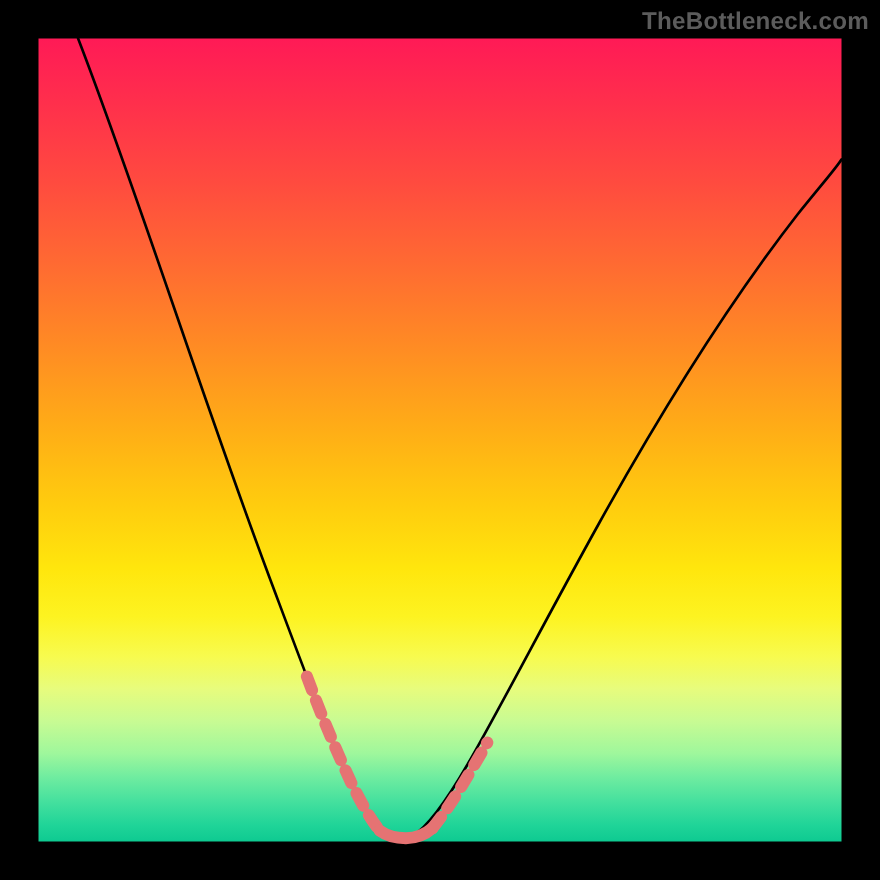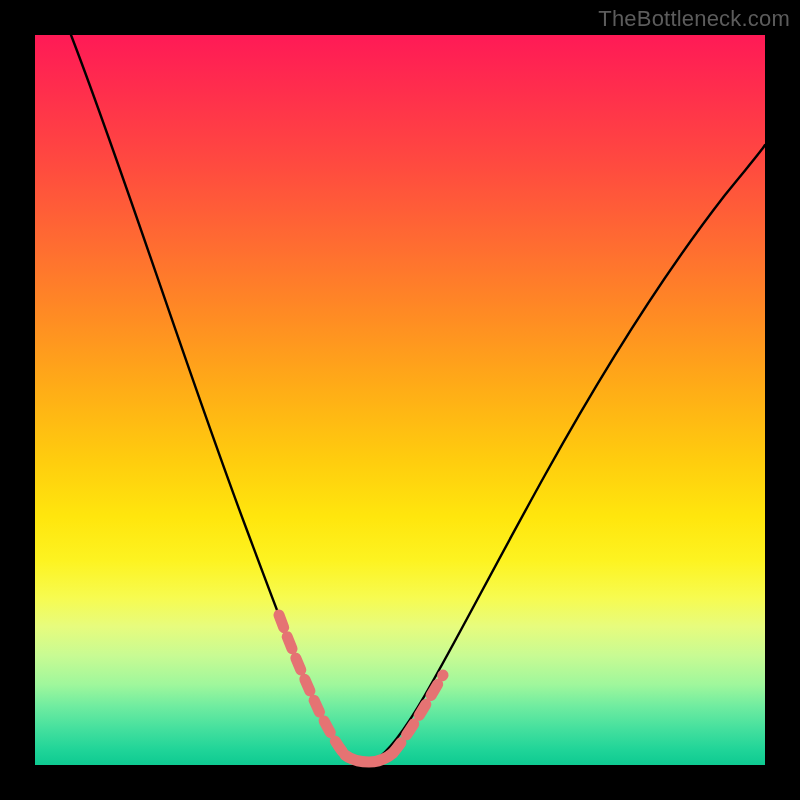--- a/index.html
+++ b/index.html
@@ -44,21 +44,21 @@
       #1fd498 98%,
       #0eca91 100%
     );
   }
   .watermark {
     position: absolute;
     top: 6px;
     right: 10px;
     color: #5c5c5c;
     font-size: 22px;
-    font-weight: 400;
+    font-weight: 700;
     letter-spacing: 0.2px;
     user-select: none;
   }
   svg.curve {
     position: absolute;
     left: 0;
     top: 0;
     width: 730px;
     height: 730px;
     overflow: visible;

